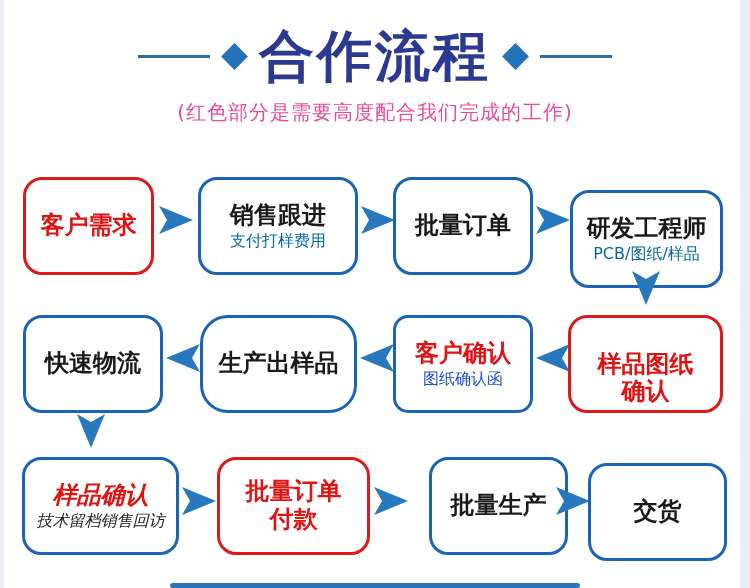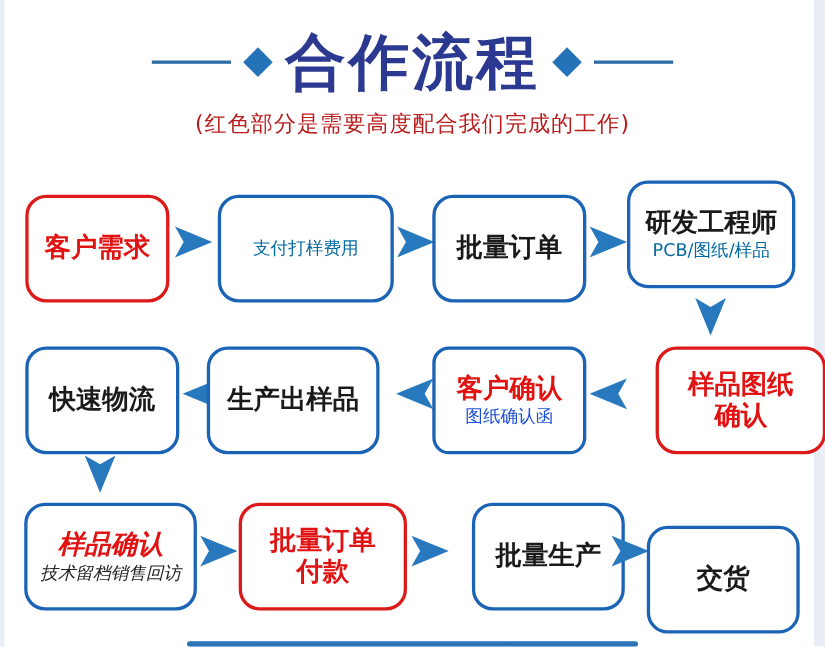--- a/index.html
+++ b/index.html
@@ -25,21 +25,21 @@
   .deco-line { display: inline-block; width: 72px; height: 3px; background: #2e6da4; }
   .deco-diamond {
     display: inline-block; width: 19px; height: 19px;
     background: #2472b8; transform: rotate(45deg);
   }
   .page-title {
     margin: 0; font-size: 55px; line-height: 1.1; font-weight: 800;
     color: #2b3990; letter-spacing: 3px;
   }
   .subtitle {
-    margin-top: 12px; font-size: 20px; color: #b91c1c; letter-spacing: 1px;
+    margin-top: 12px; font-size: 20px; color: #ec4899; letter-spacing: 1px;
   }
 
   
   .node {
     position: absolute; height: 98px; box-sizing: border-box;
     background: #fff; border: 3px solid #1a63b5; border-radius: 19px;
     display: flex; flex-direction: column; align-items: center; justify-content: center;
     gap: 2px; padding: 4px 6px;
   }
   .node.red-border { border-color: #dd1a1a; }
@@ -77,59 +77,60 @@
   <div class="subtitle">(红色部分是需要高度配合我们完成的工作)</div>
 </div>
 
 <div class="node red-border" style="left:23px; top:177px; width:131px;">
   <div class="node-title red">客户需求</div>
 </div>
 <svg class="arrow" style="left:159px; top:205px;" width="34" height="30" viewBox="0 0 34 30">
   <polygon points="0,1 34,15 0,29 8,15" fill="#2878be"></polygon>
 </svg>
 <div class="node" style="left:198px; top:177px; width:160px;">
+  <div class="node-title">销售跟进</div>
   <div class="node-sub red">支付打样费用</div>
 </div>
 <svg class="arrow" style="left:361px; top:205px;" width="34" height="30" viewBox="0 0 34 30">
   <polygon points="0,1 34,15 0,29 8,15" fill="#2878be"></polygon>
 </svg>
 <div class="node" style="left:393px; top:177px; width:140px;">
   <div class="node-title">批量订单</div>
 </div>
 <svg class="arrow" style="left:536px; top:205px;" width="34" height="30" viewBox="0 0 34 30">
   <polygon points="0,1 34,15 0,29 8,15" fill="#2878be"></polygon>
 </svg>
-<div class="node" style="left:570px; top:164px; width:153px;">
+<div class="node" style="left:570px; top:190px; width:153px;">
   <div class="node-title">研发工程师</div>
   <div class="node-sub red">PCB/图纸/样品</div>
 </div>
 <svg class="arrow" style="left:631px; top:271px;" width="30" height="34" viewBox="0 0 30 34">
   <polygon points="1,0 15,34 29,0 15,8" fill="#2878be"></polygon>
 </svg>
 
 <div class="node" style="left:23px; top:315px; width:140px;">
   <div class="node-title">快速物流</div>
 </div>
 <svg class="arrow" style="left:166px; top:343px;" width="34" height="30" viewBox="0 0 34 30">
   <polygon points="34,1 0,15 34,29 26,15" fill="#2878be"></polygon>
 </svg>
-<div class="node" style="left:188px; top:315px; width:157px;">
+<div class="node" style="left:200px; top:315px; width:157px;border-radius:28px;">
   <div class="node-title">生产出样品</div>
 </div>
 <svg class="arrow" style="left:360px; top:343px;" width="34" height="30" viewBox="0 0 34 30">
   <polygon points="34,1 0,15 34,29 26,15" fill="#2878be"></polygon>
 </svg>
 <div class="node" style="left:393px; top:315px; width:140px;border-radius:15px;">
   <div class="node-title red">客户确认</div>
   <div class="node-sub gray">图纸确认函</div>
 </div>
 <svg class="arrow" style="left:536px; top:343px;" width="34" height="30" viewBox="0 0 34 30">
   <polygon points="34,1 0,15 34,29 26,15" fill="#2878be"></polygon>
 </svg>
-<div class="node red-border" style="left:596px; top:315px; width:155px;">
+<div class="node red-border" style="left:568px; top:315px; width:155px;justify-content:flex-end;">
   <div class="node-title red">样品图纸
 确认</div>
 </div>
 <svg class="arrow" style="left:76px; top:414px;" width="30" height="34" viewBox="0 0 30 34">
   <polygon points="1,0 15,34 29,0 15,8" fill="#2878be"></polygon>
 </svg>
 
 <div class="node" style="left:22px; top:457px; width:157px;font-style:italic;">
   <div class="node-title red">样品确认</div>
   <div class="node-sub dark">技术留档销售回访</div>
@@ -143,17 +144,17 @@
 </div>
 <svg class="arrow" style="left:374px; top:486px;" width="34" height="30" viewBox="0 0 34 30">
   <polygon points="0,1 34,15 0,29 8,15" fill="#2878be"></polygon>
 </svg>
 <div class="node" style="left:429px; top:457px; width:139px;">
   <div class="node-title">批量生产</div>
 </div>
 <svg class="arrow" style="left:556px; top:486px;" width="34" height="30" viewBox="0 0 34 30">
   <polygon points="0,1 34,15 0,29 8,15" fill="#2878be"></polygon>
 </svg>
-<div class="node" style="left:588px; top:478px; width:139px;">
+<div class="node" style="left:588px; top:463px; width:139px;">
   <div class="node-title">交货</div>
 </div>
 
 <div class="bottom-bar"></div>
 
 </body></html>

